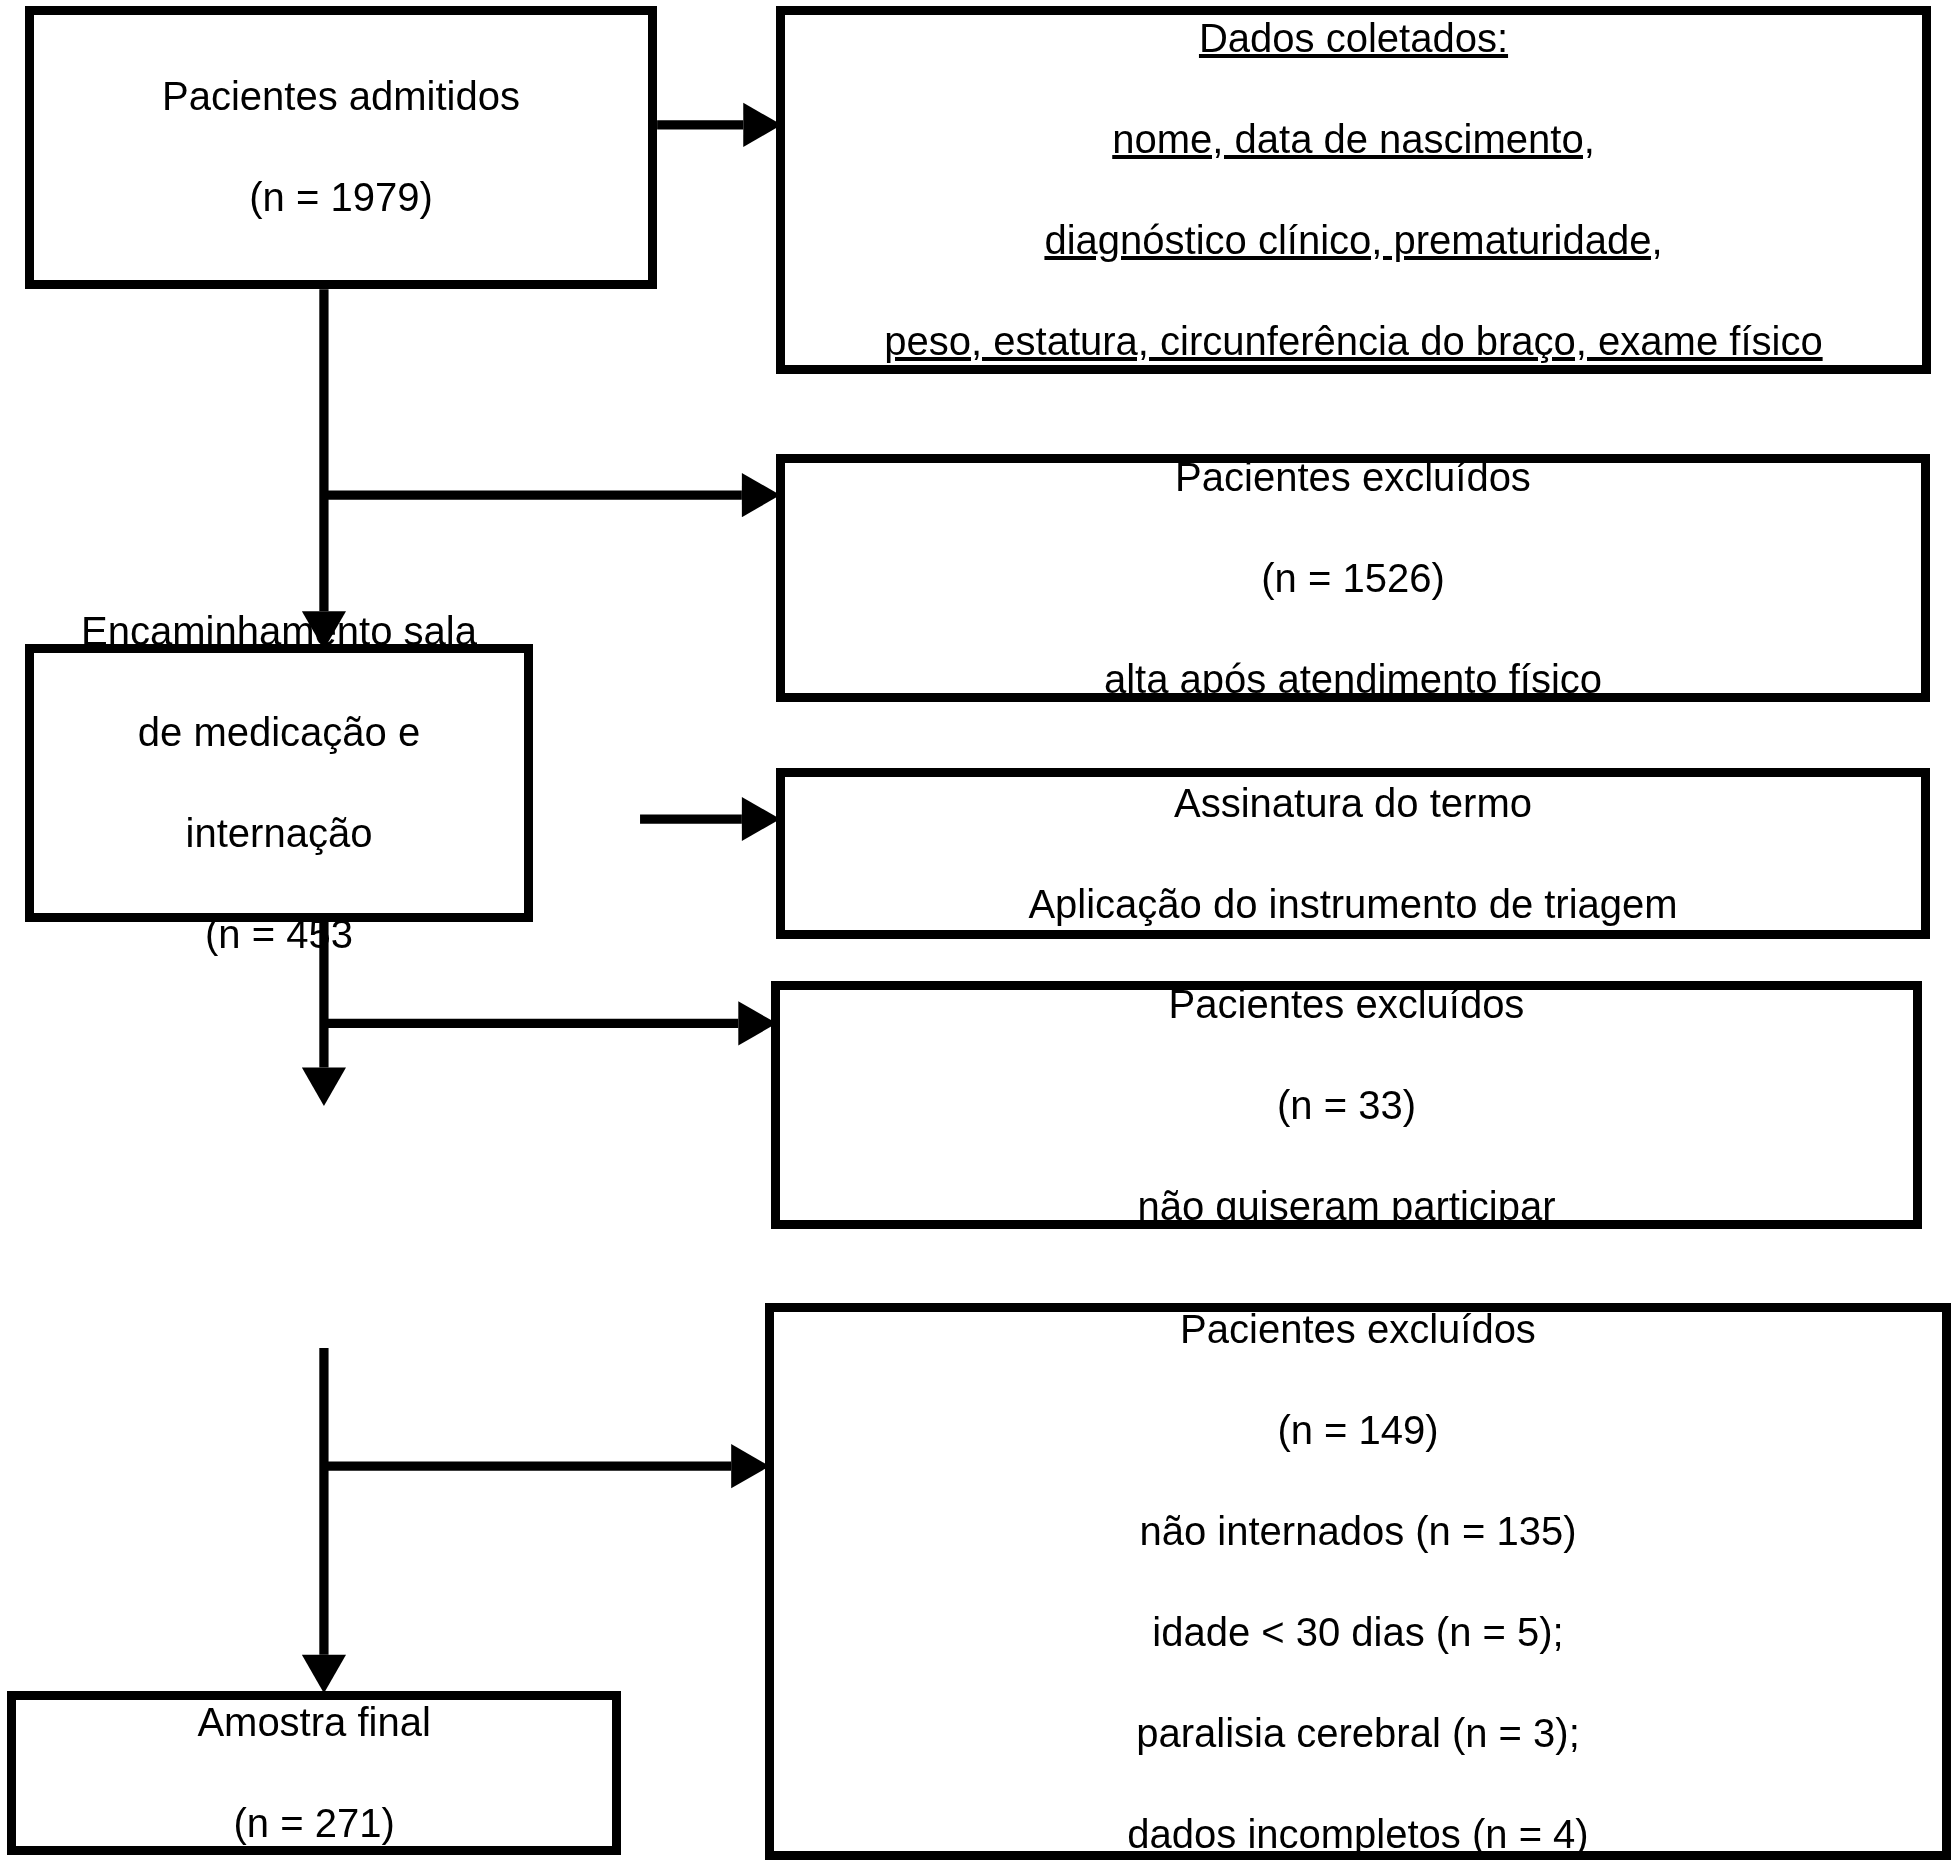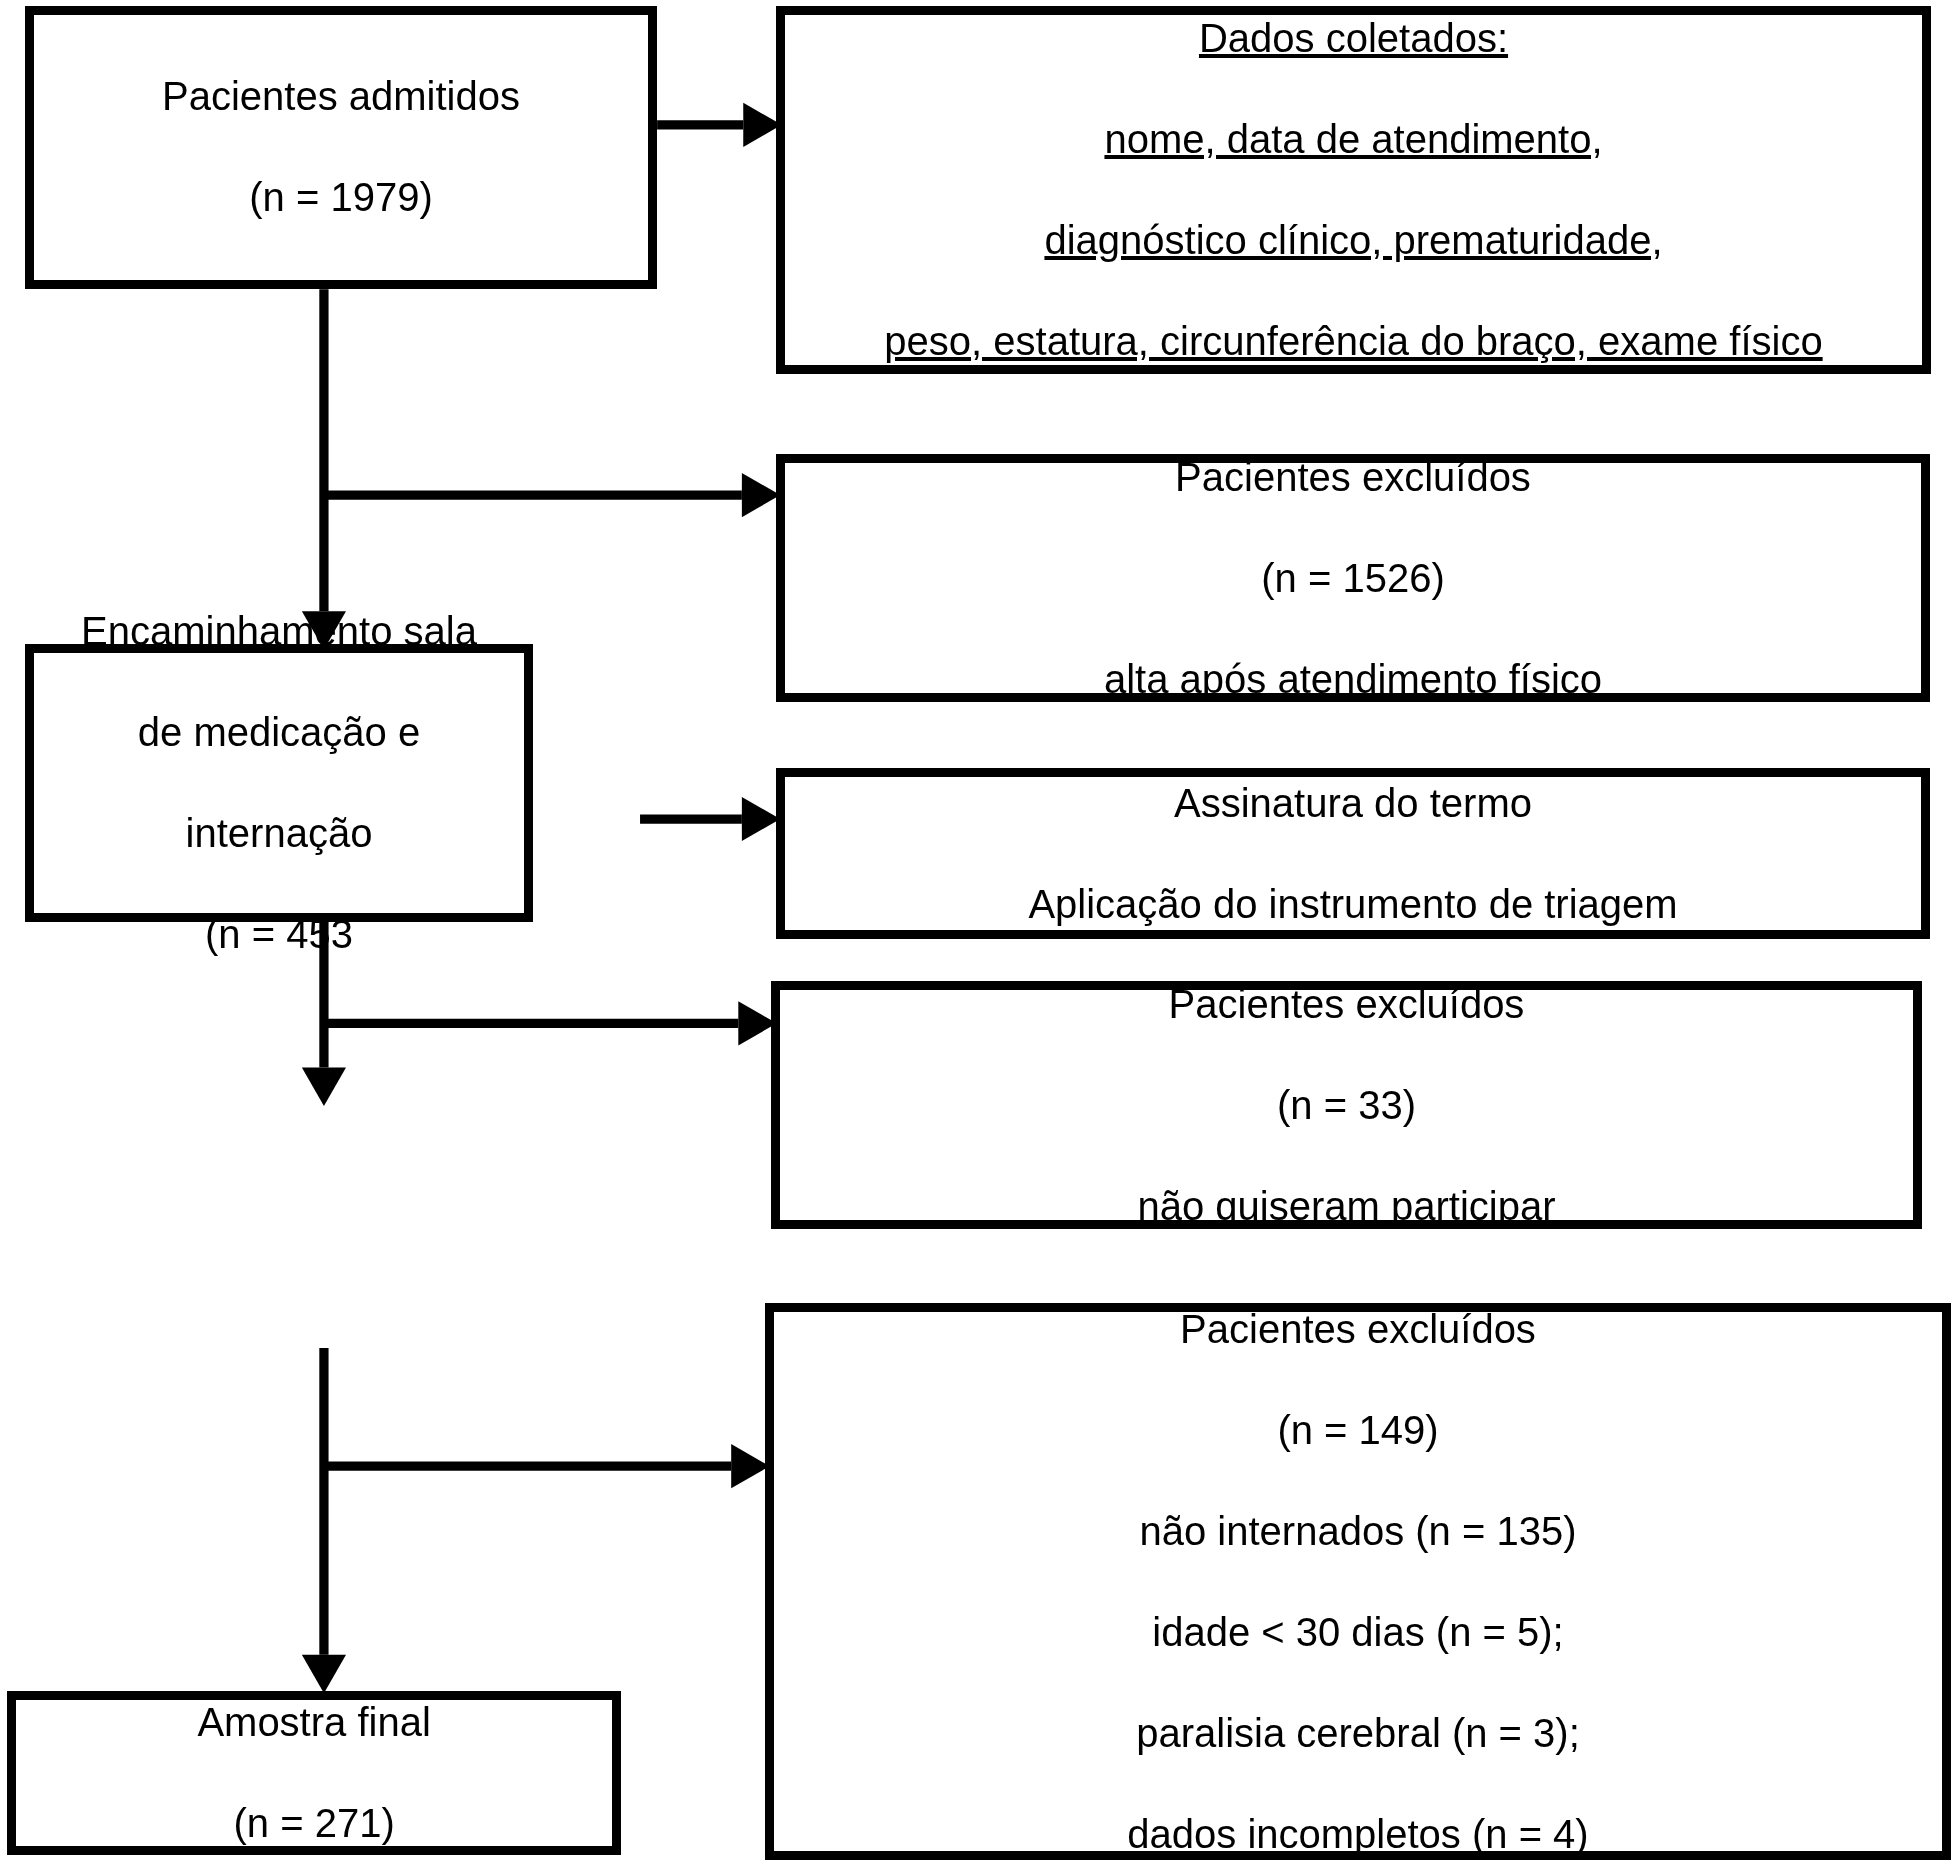--- a/index.html
+++ b/index.html
@@ -88,21 +88,21 @@
     </g>
   </svg>
 
   <div class="box" id="box-admitted">
     <div class="ln">Pacientes admitidos</div>
     <div class="ln">(n = 1979)</div>
   </div>
 
   <div class="box" id="box-collected">
     <div class="ln">Dados coletados:</div>
-    <div class="ln">nome, data de atendimento,</div>
+    <div class="ln">nome, data de nascimento,</div>
     <div class="ln">diagnóstico clínico, prematuridade,</div>
     <div class="ln">peso, estatura, circunferência do braço, exame físico</div>
   </div>
 
   <div class="box" id="box-excluded-discharge">
     <div class="ln">Pacientes excluídos</div>
     <div class="ln">(n = 1526)</div>
     <div class="ln">alta após atendimento físico</div>
   </div>
 

